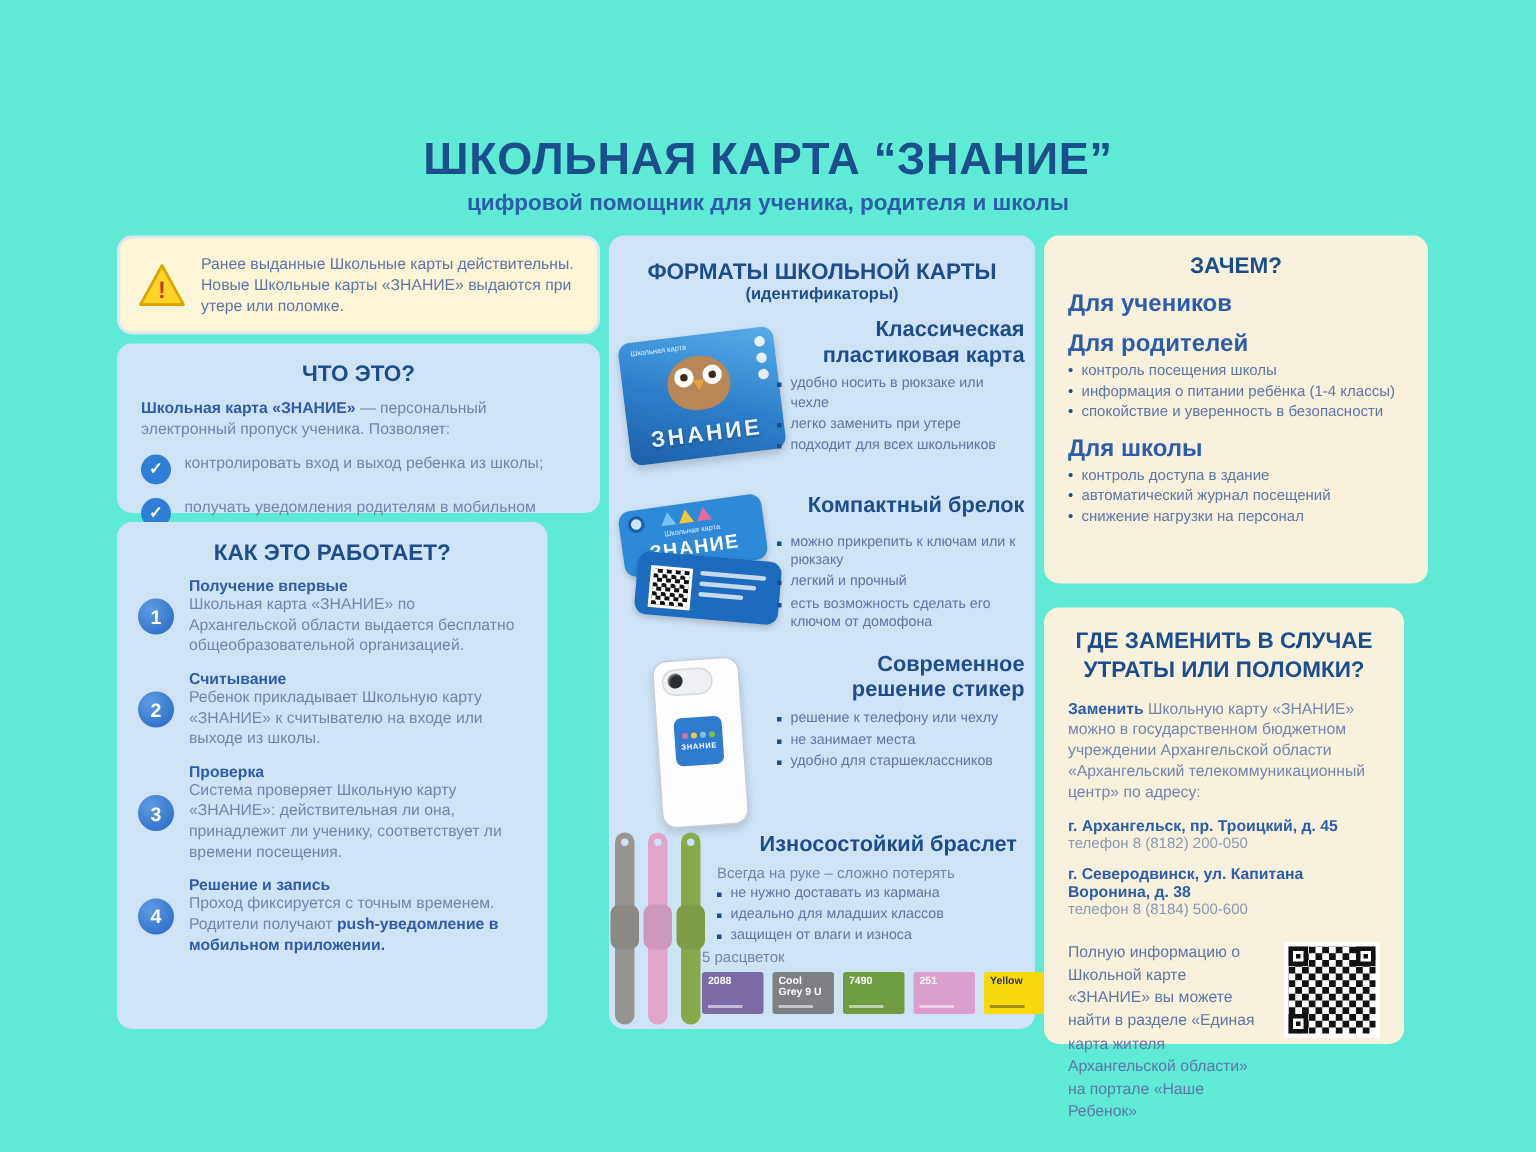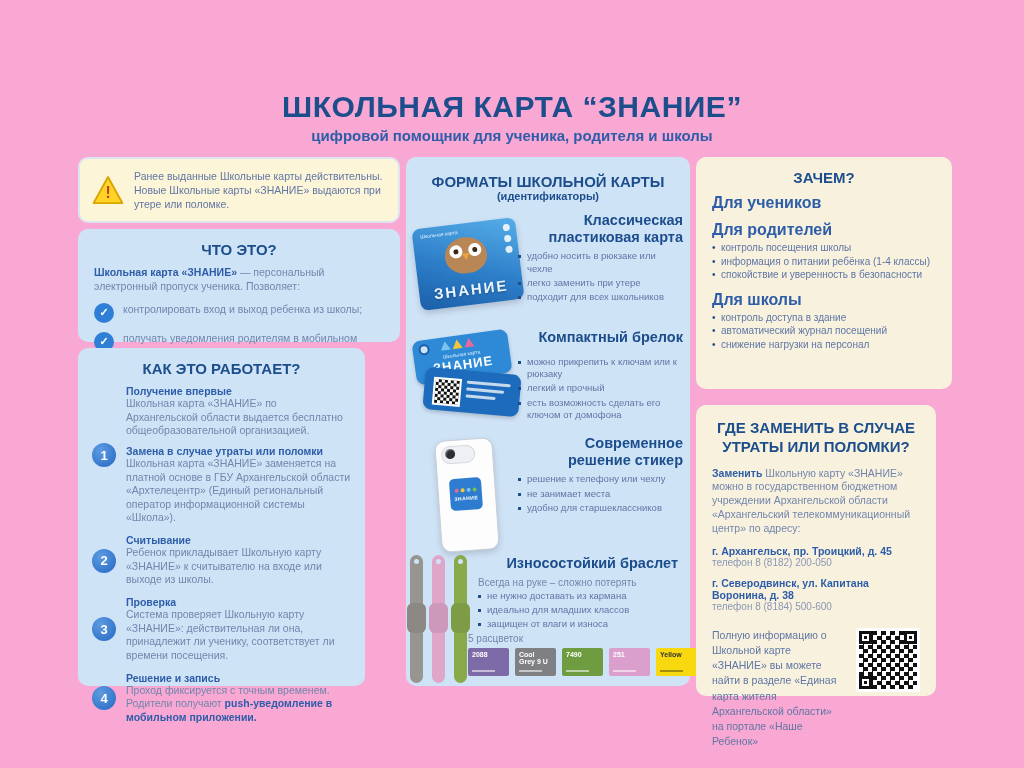--- a/index.html
+++ b/index.html
@@ -1,16 +1,16 @@
 <!DOCTYPE html>
 <html><head>
 <meta charset="utf-8">
 <style>
   html,body{margin:0;padding:0;background:#fff;}
-  .poster{position:relative;width:1024px;height:768px;background:#f9a8d4;overflow:hidden;
+  .poster{position:relative;width:1024px;height:768px;background:#5eead4;overflow:hidden;
           font-family:"Liberation Sans",sans-serif;}
   
   .hdr{position:absolute;top:90px;left:0;width:1024px;text-align:center;}
   .hdr h1{margin:0;font-size:30px;font-weight:bold;color:#1d4e8c;letter-spacing:.5px;}
   .hdr .sub{margin-top:3px;font-size:15px;font-weight:bold;color:#2d5da8;}
   
   .box{position:absolute;border-radius:10px;box-sizing:border-box;}
   .blue{background:#cfe3f7;}
   .cream{background:#f8f1de;}
   .warn{background:#fdf5d8;border:2px solid #dde6f0;}
@@ -169,24 +169,20 @@
   <div class="box blue how" style="left:78px;top:348px;width:287px;height:338px;">
     <div class="box-title">КАК ЭТО РАБОТАЕТ?</div>
 
     <div class="step">
       <div class="step-num">1</div>
       <div class="step-body">
         <div class="step-block">
           <div class="step-heading">Получение впервые</div>
           <div class="step-text">Школьная карта «ЗНАНИЕ» по Архангельской области выдается бесплатно общеобразовательной организацией.</div>
         </div>
-        <div class="step-block">
-          <div class="step-heading">Замена в случае утраты или поломки</div>
-          <div class="step-text">Школьная карта «ЗНАНИЕ» заменяется на платной основе в ГБУ Архангельской области «Архтелецентр» (Единый региональный оператор информационной системы «Школа»).</div>
-        </div>
       </div>
     </div>
 
     <div class="step">
       <div class="step-num">2</div>
       <div class="step-body">
         <div class="step-block">
           <div class="step-heading">Считывание</div>
           <div class="step-text">Ребенок прикладывает Школьную карту «ЗНАНИЕ» к считывателю на входе или выходе из школы.</div>
         </div>

